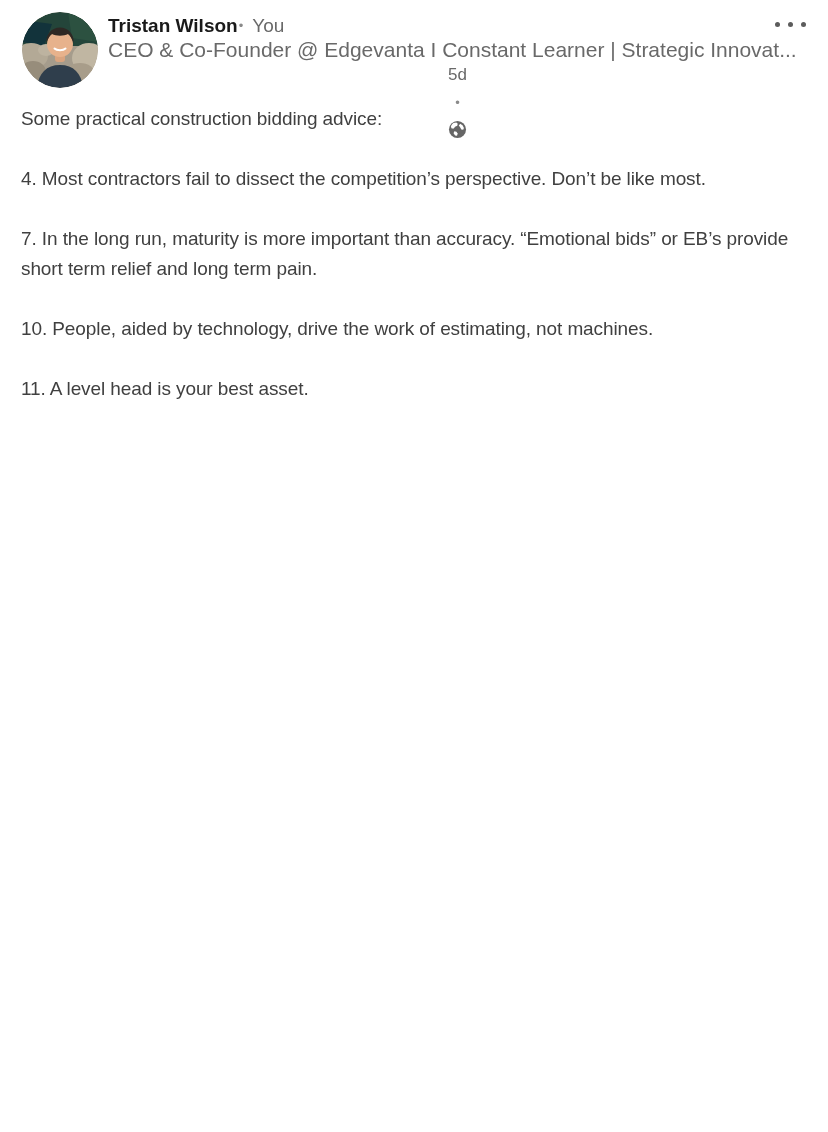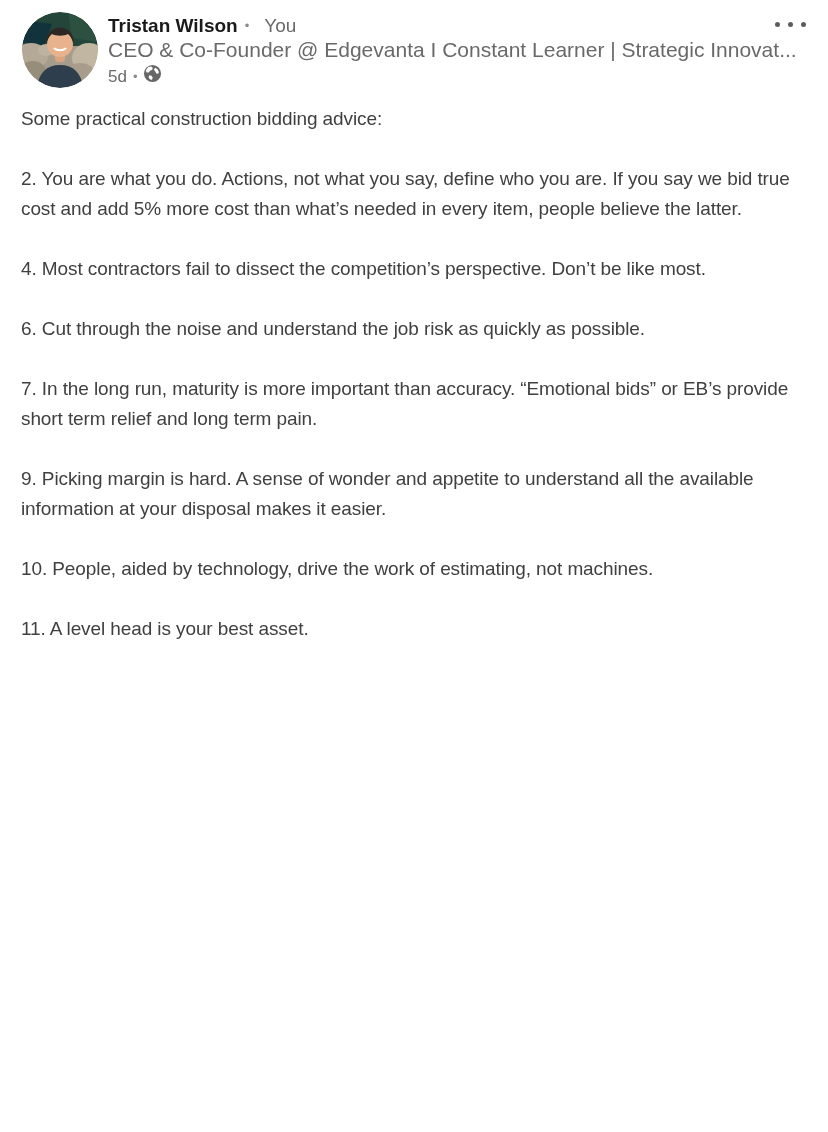--- a/index.html
+++ b/index.html
@@ -28,21 +28,21 @@
     height: 76px;
     border-radius: 50%;
     overflow: hidden;
     cursor: pointer;
   }
   .avatar-wrap svg { display: block; }
 
   .name-row {
     display: flex;
     align-items: baseline;
-    gap: 7px;
+    gap: 1px;
     line-height: 24px;
     white-space: nowrap;
   }
   .author-name {
     font-size: 19px;
     font-weight: 700;
     color: #1a1a1a;
     cursor: pointer;
   }
   .name-sep {
@@ -66,20 +66,21 @@
     max-width: 690px;
   }
   .meta-row {
     margin-top: 3px;
     display: flex;
     align-items: center;
     gap: 6px;
     font-size: 17px;
     line-height: 22px;
     color: #696969;
+    flex-direction: column;
   }
   .meta-sep { font-size: 13px; color: #8a8a8a; }
   .globe-icon { display: inline-block; }
 
   .menu-button {
     position: absolute;
     top: 12px;
     right: 16px;
     width: 44px;
     height: 24px;
@@ -168,22 +169,19 @@
     <button class="menu-button" aria-label="open post menu">
       <span class="dot"></span>
       <span class="dot"></span>
       <span class="dot"></span>
     </button>
 
   </div>
 
   <div class="post-body">
       <p>Some practical construction bidding advice:</p>
-      <p>2. You are what you do. Actions, not what you say, define who you are. If you say we bid true cost and add 5% more cost than what’s needed in every item, people believe the latter.</p>
       <p>4. Most contractors fail to dissect the competition’s perspective. Don’t be like most.</p>
-      <p>6. Cut through the noise and understand the job risk as quickly as possible.</p>
       <p>7. In the long run, maturity is more important than accuracy. “Emotional bids” or EB’s provide short term relief and long term pain.</p>
-      <p>9. Picking margin is hard. A sense of wonder and appetite to understand all the available information at your disposal makes it easier.</p>
       <p>10. People, aided by technology, drive the work of estimating, not machines.</p>
       <p>11. A level head is your best asset.</p>
     </div>
 
 </div>
 
 </body></html>

